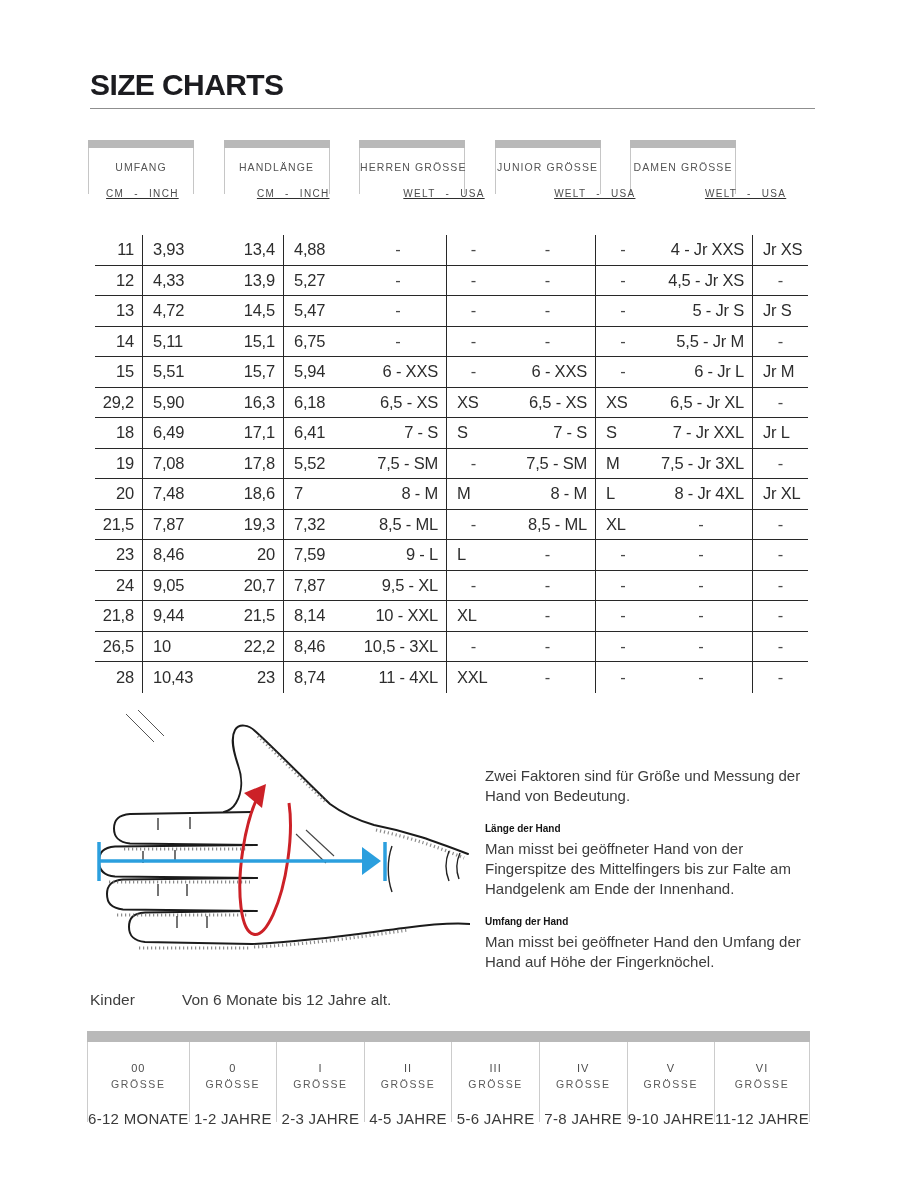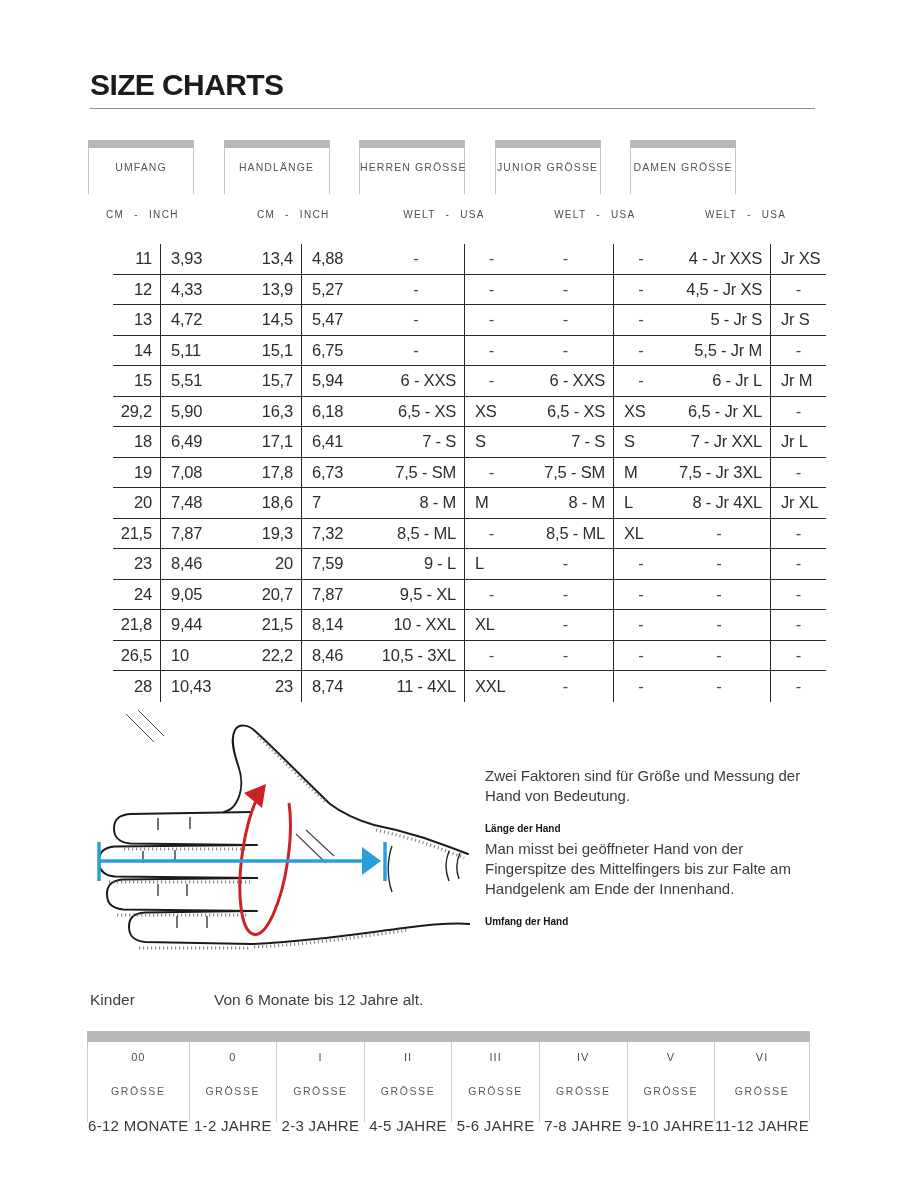--- a/index.html
+++ b/index.html
@@ -14,52 +14,52 @@
   #title-rule { left:90px; top:108px; width:725px; height:1px; background:#8f8f8f; }
 
   
   #hdr-boxes { left:88px; top:140px; width:712px; display:flex; gap:29.5px; }
   .hdr-box { width:106px; height:54px; box-sizing:border-box;
              border-left:1px solid #c6c6c6; border-right:1px solid #c6c6c6; }
   .hdr-bar { height:8px; background:#b9b9b9; margin:0 -1px; }
   .hdr-lbl { text-align:center; margin-top:13px; font-size:10.5px; letter-spacing:1.1px; color:#555; white-space:nowrap; }
 
   
-  #sub-row { left:88px; top:209px; width:712px; display:flex; gap:42px; }
+  #sub-row { left:88px; top:188px; width:712px; display:flex; gap:42px;text-decoration:underline; }
   .sub-cell { width:118px; text-align:center; font-size:10px; letter-spacing:1.3px; word-spacing:6px; color:#4c4c4c; }
 
   
-  #size-grid { left:95px; top:244px; width:713px;margin-left:18px; }
+  #size-grid { left:95px; top:235px; width:713px; }
   .t-row { display:grid; grid-template-columns:47px 68px 73px 67px 96px 54px 95px 55px 102px 56px;
            height:30.5px; box-sizing:border-box; border-bottom:1.5px solid #282828;
            font-size:16.5px; letter-spacing:-0.2px; color:#2d2d2d; }
   .t-row:last-child { border-bottom:none; }
   .t-cell { box-sizing:border-box; height:100%; display:flex; align-items:center; white-space:nowrap; }
   .cR { justify-content:flex-end; padding-right:8px; }
   .cL { justify-content:flex-start; padding-left:10px; }
   .vline { border-left:1.5px solid #282828; }
   .dash { justify-content:center; padding:0; color:#4a4a4a; }
 
   
   #hand-fig { left:58px; top:700px; }
 
   
   #info { left:485px; top:766px; width:338px; }
   #info .para { margin:0; font-size:15px; line-height:20px; color:#3c3c3c; }
   #info .head { margin:13px 0 0 0; font-size:10px; line-height:20px; font-weight:700; color:#131313; }
 
   
-  #kinder-row { left:90px; top:991px; display:flex; font-size:15.5px; color:#3e3e3e;gap:32px; }
+  #kinder-row { left:90px; top:991px; display:flex; font-size:15.5px; color:#3e3e3e; }
   #kinder-row .klbl { width:92px; }
   #kinder-table { left:87px; top:1031px; width:723px; }
   .kbar { height:11px; background:#b9b9b9; }
   .kcells { display:flex; border-left:1px solid #cccccc; height:80px; box-sizing:border-box; }
-  .kcell { flex:1; border-right:1px solid #cccccc; text-align:center; padding-top:9px; box-sizing:border-box; }
+  .kcell { flex:1; border-right:1px solid #cccccc; text-align:center; padding-top:20px; box-sizing:border-box; }
   .ksize  { font-size:11px;   letter-spacing:1px;   color:#4c4c4c; }
-  .klabel { font-size:10.5px; letter-spacing:1.6px; color:#5a5a5a; margin-top:22px; }
+  .klabel { font-size:10.5px; letter-spacing:1.6px; color:#5a5a5a; margin-top:4px; }
   .kage   { font-size:15px;   letter-spacing:0.3px; color:#3a3a3a; margin-top:20px; white-space:nowrap; }
 </style>
 </head>
 <body>
 
 <div class="abs" id="page-title">SIZE CHARTS</div>
 <div class="abs" id="title-rule"></div>
 
 <div class="abs" id="hdr-boxes">
     <div class="hdr-box">
@@ -172,21 +172,21 @@
       <div class="t-cell cL vline">S</div>
       <div class="t-cell cR">7 - S</div>
       <div class="t-cell cL vline">S</div>
       <div class="t-cell cR">7 - Jr XXL</div>
       <div class="t-cell cL vline">Jr L</div>
     </div>
     <div class="t-row">
       <div class="t-cell cR">19</div>
       <div class="t-cell cL vline">7,08</div>
       <div class="t-cell cR">17,8</div>
-      <div class="t-cell cL vline">6,73</div>
+      <div class="t-cell cL vline">5,52</div>
       <div class="t-cell cR">7,5 - SM</div>
       <div class="t-cell cL vline dash">-</div>
       <div class="t-cell cR">7,5 - SM</div>
       <div class="t-cell cL vline">M</div>
       <div class="t-cell cR">7,5 - Jr 3XL</div>
       <div class="t-cell cL vline dash">-</div>
     </div>
     <div class="t-row">
       <div class="t-cell cR">20</div>
       <div class="t-cell cL vline">7,48</div>
@@ -324,20 +324,21 @@
     <path d="M 41 142 V 181" stroke-width="3.5"></path>
     <path d="M 327 142 V 181" stroke-width="3.5"></path>
   </g>
 </svg>
 
 <div class="abs" id="info">
   <p class="para">Zwei Faktoren sind für Größe und Messung der Hand von Bedeutung.</p>
   <p class="head">Länge der Hand</p>
   <p class="para">Man misst bei geöffneter Hand von der Fingerspitze des Mittelfingers bis zur Falte am Handgelenk am Ende der Innenhand.</p>
   <p class="head">Umfang der Hand</p>
+  <p class="para">Man misst bei geöffneter Hand den Umfang der Hand auf Höhe der Fingerknöchel.</p>
 </div>
 
 <div class="abs" id="kinder-row">
   <span class="klbl">Kinder</span>
   <span>Von 6 Monate bis 12 Jahre alt.</span>
 </div>
 
 <div class="abs" id="kinder-table">
   <div class="kbar"></div>
   <div class="kcells" id="kinder-cells">

